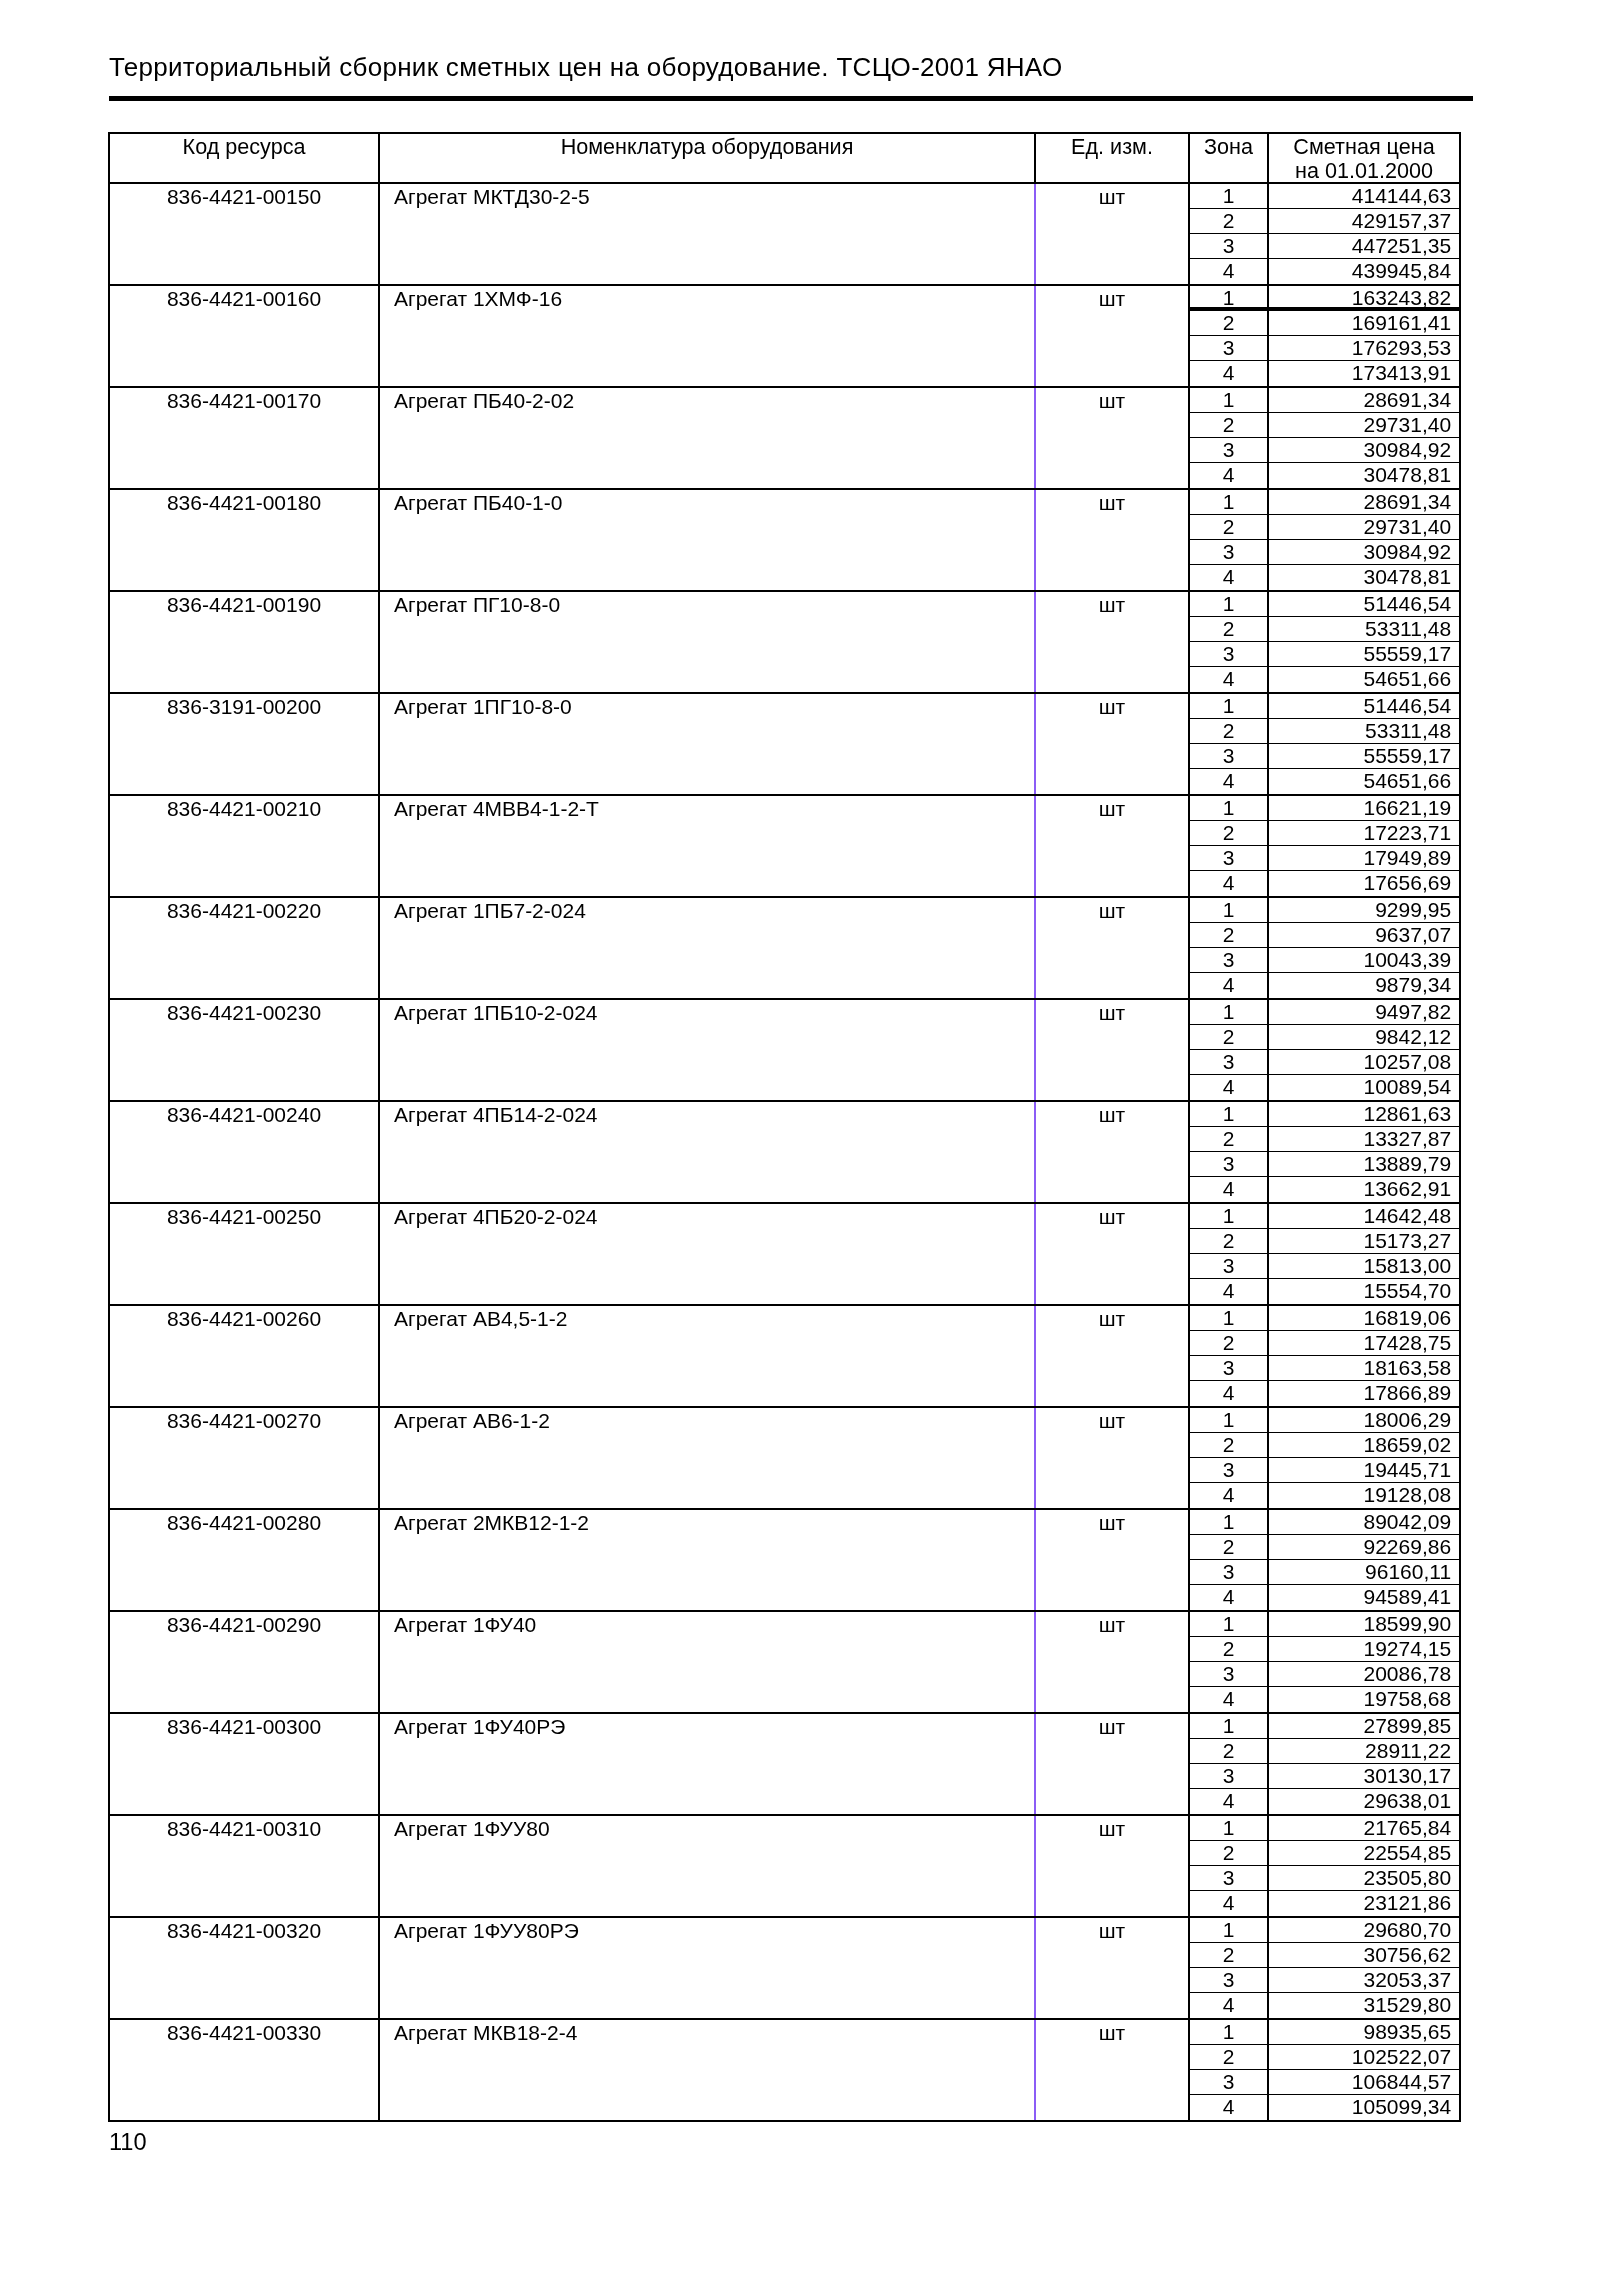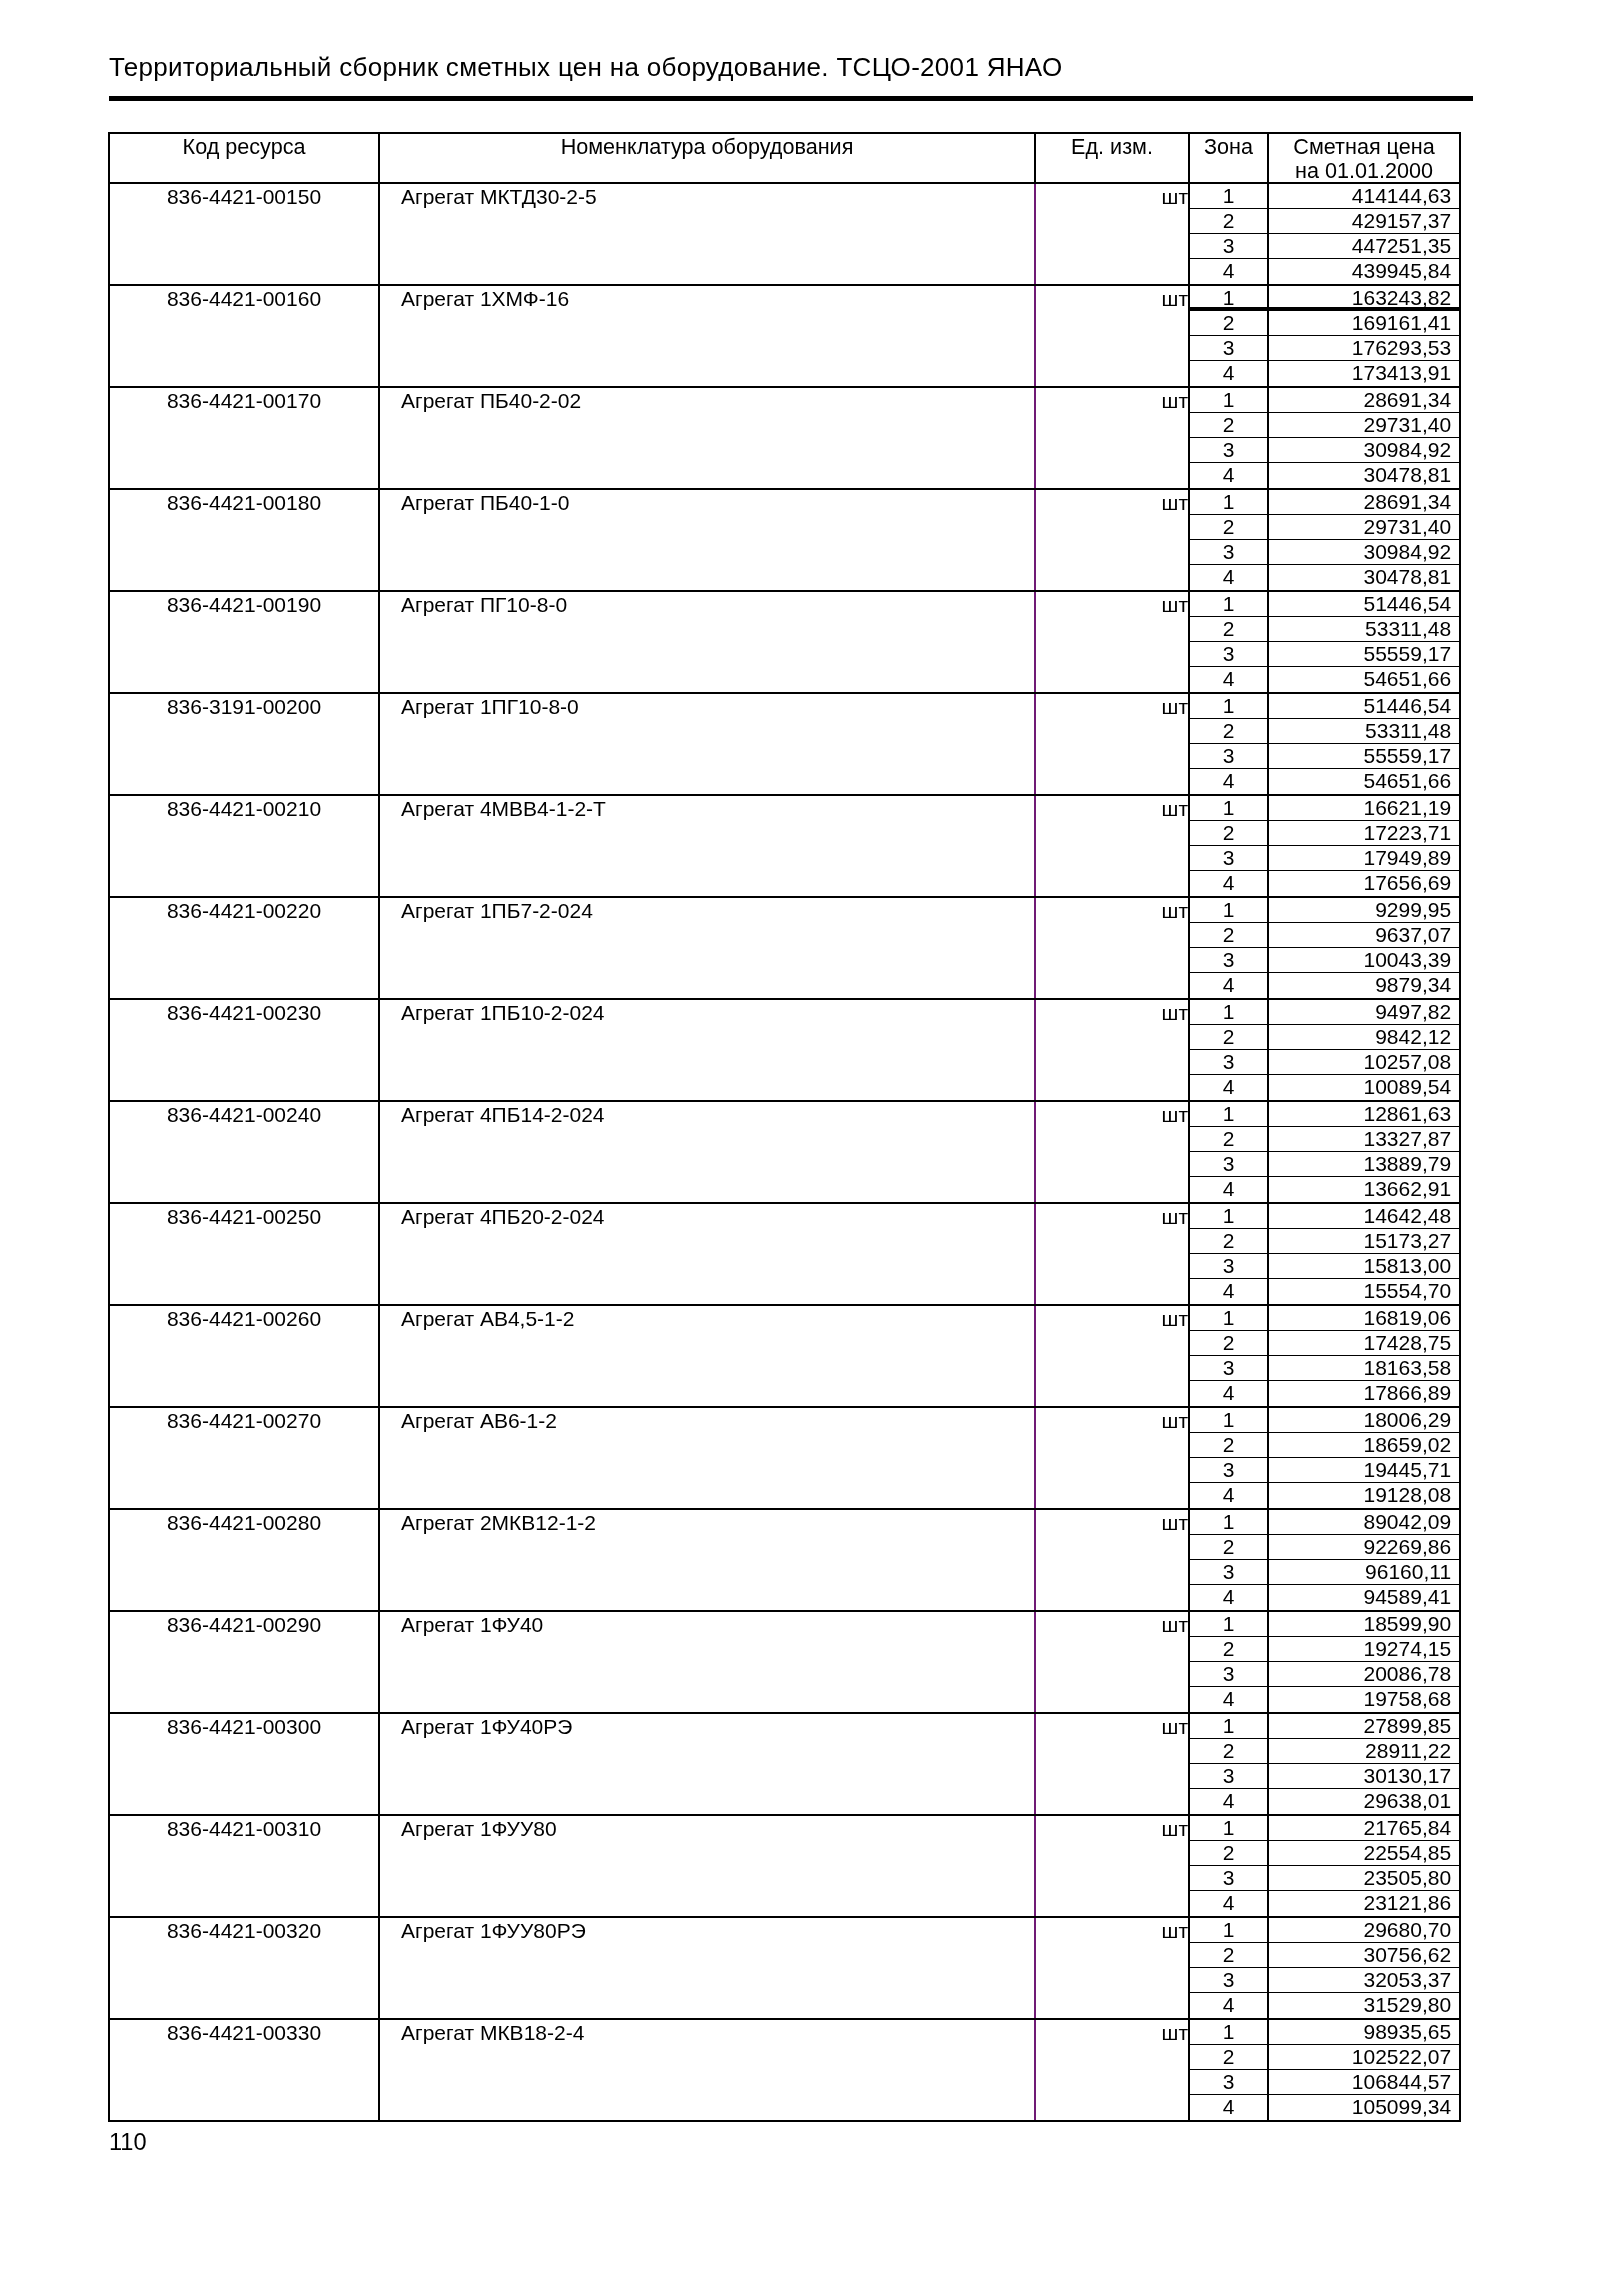--- a/index.html
+++ b/index.html
@@ -59,27 +59,27 @@
   }
   .block:last-child { border-bottom: none; }
   .cell { overflow: hidden; }
   .c-code {
     grid-column: 1; grid-row: 1 / span 4;
     border-right: 2px solid #000000;
     text-align: center; line-height: 25px;
   }
   .c-name {
     grid-column: 2; grid-row: 1 / span 4;
-    border-right: 2px solid #701a75;
-    padding-left: 21px; line-height: 25px;
+    border-right: 2px solid #8b5cf6;
+    padding-left: 14px; line-height: 25px;
   }
   .c-unit {
     grid-column: 3; grid-row: 1 / span 4;
     border-right: 2px solid #000000;
-    text-align: right; line-height: 25px;
+    text-align: center; line-height: 25px;
   }
   .c-zone {
     border-right: 2px solid #000000;
     border-bottom: 1.3px solid #000000;
     text-align: center; line-height: 24px;
   }
   .c-price {
     border-bottom: 1.3px solid #000000;
     text-align: right; padding-right: 7.9px; line-height: 24px;
   }

